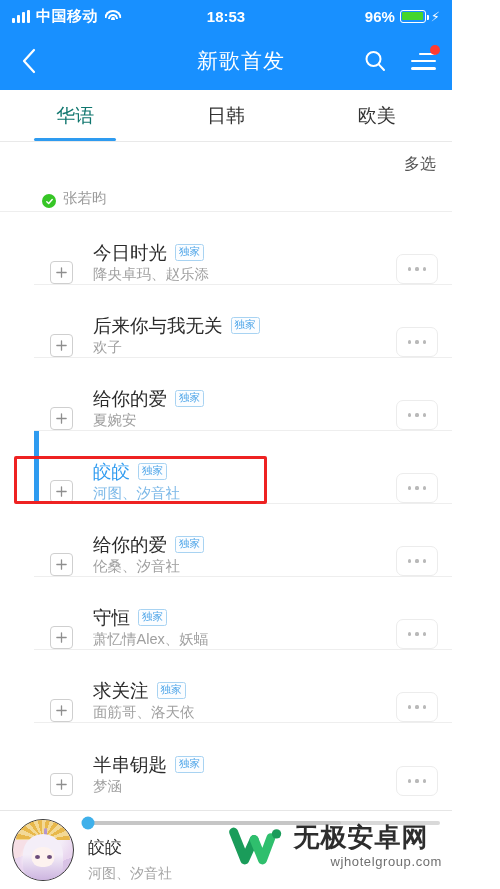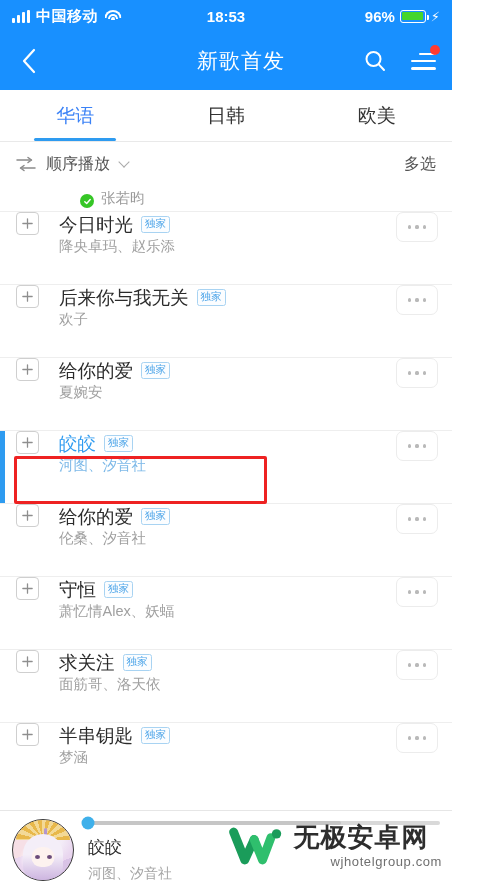--- a/index.html
+++ b/index.html
@@ -54,49 +54,49 @@
   .menu-icon i { display:block; height:2.5px; background:#fff; border-radius:2px; }
   .menu-icon i:nth-child(1){ width:17px; margin-left:auto; }
   .menu-icon i:nth-child(2){ width:25px; }
   .menu-icon i:nth-child(3){ width:25px; }
   .dot-badge { position:absolute; top:-3px; right:-4px; width:10px; height:10px; border-radius:50%; background:#ff3b30; }
 
   
   .tabs { height:52px; display:flex; background:#fff; border-bottom:1px solid #e9e9e9; }
   .tab { flex:1; display:flex; align-items:center; justify-content:center;
          font-size:19px; color:#333; position:relative; cursor:pointer; }
-  .tab.active { color:#3b82f6; }
+  .tab.active { color:#0f766e; }
   .tab.active::after {
     content:""; position:absolute; bottom:0; left:50%; transform:translateX(-50%);
     width:82px; height:3px; background:#2e9bf0; border-radius:2px;
   }
 
   
   .ctrl-row { height:44px; display:flex; align-items:center; padding:0 16px; background:#fff; }
   .play-mode { display:flex; align-items:center; gap:10px; cursor:pointer; }
   .seq-icon { width:20px; height:16px; }
   .pm-label { font-size:16px; color:#555; }
   .chev { width:8px; height:8px; border-right:1.5px solid #aaa; border-bottom:1.5px solid #aaa;
           transform:rotate(45deg); margin-top:-4px; }
   .multi-select { margin-left:auto; font-size:16px; color:#555; cursor:pointer; }
 
   
   .list { position:absolute; top:186px; bottom:79px; left:0; right:0; overflow:hidden; background:#fff; }
   .clipped-row {
-    height:26px; display:flex; align-items:flex-end; padding:0 16px 3px 80px;
+    height:26px; display:flex; align-items:flex-end; padding:0 16px 3px 42px;
     border-bottom:1px solid #eeeeee; overflow:hidden;
   }
   .clipped-row .vbadge { width:14px; height:14px; border-radius:50%; background:#36c626;
       display:inline-flex; align-items:center; justify-content:center; margin-right:7px; flex:none; }
   .clipped-row .vbadge svg { display:block; }
   .clipped-row .artist { font-size:14.5px; color:#9a9a9a; }
 
   .song-row {
-    height:73px; display:flex; align-items:flex-start; padding:0 14px 0 16px;
-    border-bottom:1px solid #eeeeee; position:relative; background:#fff; cursor:pointer;
+    height:73px; display:flex; align-items:flex-end; padding:0 14px 0 16px;
+    border-bottom:1px solid #eeeeee; position:relative; background:#fff; cursor:pointer;margin-left:34px;
   }
   .song-row:last-child { border-bottom:none; }
   .add-btn {
     width:23px; height:23px; border:1.3px solid #cfcfcf; border-radius:4px;
     display:flex; align-items:center; justify-content:center; flex:none; margin-right:20px; cursor:pointer;
   }
   .add-btn svg { display:block; }
   .song-info { flex:1; min-width:0; }
   .title-line { display:flex; align-items:center; gap:8px; }
   .song-title { font-size:18.5px; color:#2b2b2b; white-space:nowrap; }
@@ -232,30 +232,20 @@
     </div>
   </div>
 
   <div class="tabs">
     <div class="tab active">华语</div>
     <div class="tab">日韩</div>
     <div class="tab">欧美</div>
   </div>
 
   <div class="ctrl-row">
-    <div class="play-mode">
-      <svg class="seq-icon" viewBox="0 0 20 16" fill="none">
-        <path d="M1 4 H15" stroke="#8a8a8a" stroke-width="1.5" stroke-linecap="round"></path>
-        <path d="M12 1.5 L15.5 4 L12 6.5" stroke="#8a8a8a" stroke-width="1.5" stroke-linecap="round" stroke-linejoin="round" fill="none"></path>
-        <path d="M19 12 H5" stroke="#8a8a8a" stroke-width="1.5" stroke-linecap="round"></path>
-        <path d="M8 9.5 L4.5 12 L8 14.5" stroke="#8a8a8a" stroke-width="1.5" stroke-linecap="round" stroke-linejoin="round" fill="none"></path>
-      </svg>
-      <span class="pm-label">顺序播放</span>
-      <span class="chev"></span>
-    </div>
     <div class="multi-select">多选</div>
   </div>
 
   <div class="list">
     <div class="clipped-row">
       <span class="vbadge">
         <svg width="9" height="9" viewBox="0 0 10 10" fill="none">
           <path d="M2 5.2 L4.1 7.2 L8 2.8" stroke="#ffffff" stroke-width="1.6" stroke-linecap="round" stroke-linejoin="round"></path>
         </svg>
       </span>

